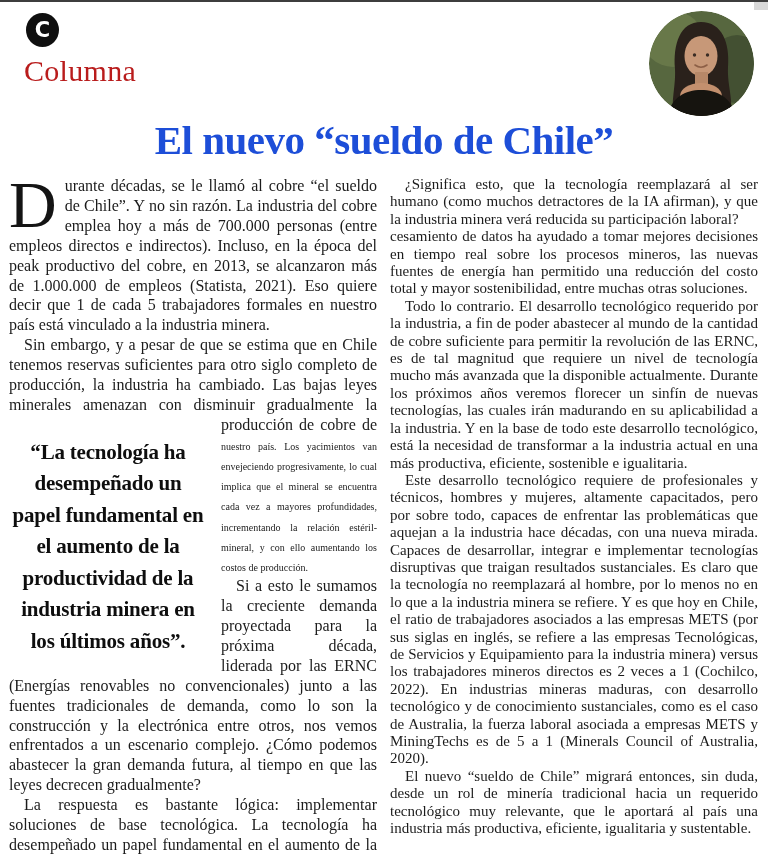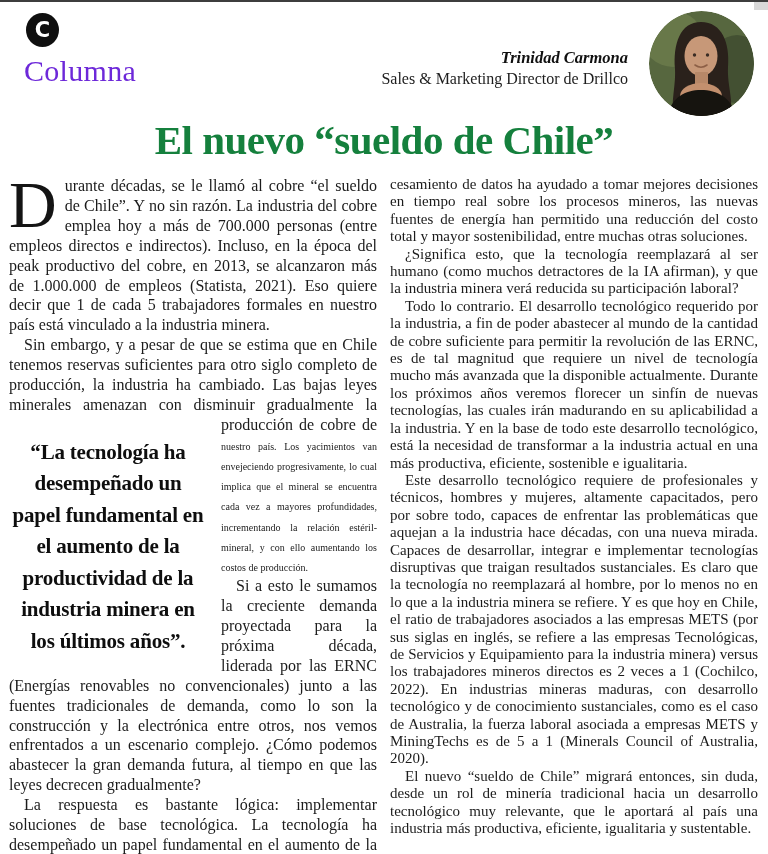--- a/index.html
+++ b/index.html
@@ -5,28 +5,28 @@
   html,body{margin:0;padding:0;background:#ffffff;}
   .page{position:relative;width:768px;height:854px;background:#ffffff;overflow:hidden;
         font-family:"Liberation Serif","DejaVu Serif",serif;color:#1b1b1b;}
   .top-rule{position:absolute;top:0;left:0;right:0;height:2px;background:#3d3d3d;}
   .corner-mark{position:absolute;top:2px;right:0;width:14px;height:8px;background:#d8d8d8;}
 
   header{position:relative;height:112px;}
   .logo{position:absolute;left:26px;top:13px;width:33px;height:34px;background:#0f0f0f;color:#ffffff;
         border-radius:50%;display:flex;align-items:center;justify-content:center;
         font-family:"DejaVu Sans","Liberation Sans",sans-serif;font-weight:bold;font-size:21px;}
-  .section{position:absolute;left:24px;top:54px;font-size:30px;color:#6d28d9;letter-spacing:.3px;}
+  .section{position:absolute;left:24px;top:54px;font-size:30px;color:#b91c1c;letter-spacing:.3px;}
   .byline{position:absolute;right:140px;top:49px;text-align:right;line-height:1.15;}
   .author{font-weight:bold;font-style:italic;font-size:16.5px;color:#101010;}
   .role{font-size:16px;margin-top:2px;color:#1d1d1d;}
   .photo{position:absolute;right:14px;top:11px;width:105px;height:105px;border-radius:50%;overflow:hidden;}
   .photo svg{display:block;}
 
-  h1{margin:4px 0 12px;text-align:center;font-size:41px;font-weight:600;letter-spacing:-.5px;color:#15803d;}
+  h1{margin:4px 0 12px;text-align:center;font-size:41px;font-weight:600;letter-spacing:-.5px;color:#1d4ed8;}
 
   .cols{display:flex;gap:13px;padding:0 10px 0 9px;align-items:flex-start;}
   .col{text-align:justify;hyphens:auto;-webkit-hyphens:auto;}
   .col-left{width:368px;flex:none;font-size:16px;line-height:19.9px;}
   .col-right{flex:1;font-size:15px;line-height:17.4px;}
   .para{margin:0;text-indent:15px;}
   .para.no-indent{text-indent:0;}
 
   .dropcap{float:left;font-size:66px;line-height:52px;padding:3px 8px 0 0;color:#141414;}
 
@@ -41,24 +41,20 @@
 <div class="page">
   <div class="top-rule"></div>
   <div class="corner-mark"></div>
 
   <header>
     <div class="logo">
       <span>C</span>
     </div>
     <div class="section">Columna</div>
 
-    <div class="byline">
-      <div class="author">Trinidad Carmona</div>
-      <div class="role">Sales &amp; Marketing Director de Drillco</div>
-    </div>
 
     <div class="photo">
       <svg width="105" height="105" viewBox="0 0 105 105" xmlns="http://www.w3.org/2000/svg">
         <defs>
             <clipPath id="pc">
               <circle cx="52.5" cy="52.5" r="52.5"></circle>
             </clipPath>
           </defs>
         <g clip-path="url(#pc)">
           <rect width="105" height="105" fill="#57673f"></rect>
@@ -92,30 +88,30 @@
       </p>
       <p class="para">
         <span>Si a esto le sumamos la creciente demanda proyectada para la próxima década, liderada por las ERNC (Energías renovables no convencionales) junto a las fuentes tradicionales de demanda, como lo son la construcción y la electrónica entre otros, nos vemos enfrentados a un escenario complejo. ¿Cómo podemos abastecer la gran demanda futura, al tiempo en que las leyes decrecen gradualmente?</span>
       </p>
       <p class="para">
         <span>La respuesta es bastante lógica: implementar soluciones de base tecnológica. La tecnología ha desempeñado un papel fundamental en el aumento de la productividad de la industria minera en los últimos años, y se ha ido desarrollando en torno a los aspectos más críticos de la operación minera, como lo son la seguridad, productividad y uso del agua, entre otros.  La automatización ha mejorado la eficiencia y seguridad, alejando a los trabajadores de la “línea de fuego”, el pro-</span>
       </p>
     </div>
 
     <div class="col col-right" lang="es">
+      <p class="para">
+        <span>¿Significa esto, que la tecnología reemplazará al ser humano (como muchos detractores de la IA afirman), y que la industria minera verá reducida su participación laboral?</span>
+      </p>
       <p class="para no-indent">
         <span>cesamiento de datos ha ayudado a tomar mejores decisiones en tiempo real sobre los procesos mineros, las nuevas fuentes de energía han permitido una reducción del costo total y mayor sostenibilidad, entre muchas otras soluciones.</span>
-      </p>
-      <p class="para">
-        <span>¿Significa esto, que la tecnología reemplazará al ser humano (como muchos detractores de la IA afirman), y que la industria minera verá reducida su participación laboral?</span>
       </p>
       <p class="para">
         <span>Todo lo contrario. El desarrollo tecnológico requerido por la industria, a fin de poder abastecer al mundo de la cantidad de cobre suficiente para permitir la revolución de las ERNC, es de tal magnitud que requiere un nivel de tecnología mucho más avanzada que la disponible actualmente. Durante los próximos años veremos florecer un sinfín de nuevas tecnologías, las cuales irán madurando en su aplicabilidad a la industria. Y en la base de todo este desarrollo tecnológico, está la necesidad de transformar a la industria actual en una más productiva, eficiente, sostenible e igualitaria.</span>
       </p>
       <p class="para">
         <span>Este desarrollo tecnológico requiere de profesionales y técnicos, hombres y mujeres, altamente capacitados, pero por sobre todo, capaces de enfrentar las problemáticas que aquejan a la industria hace décadas, con una nueva mirada. Capaces de desarrollar, integrar e implementar tecnologías disruptivas que traigan resultados sustanciales. Es claro que la tecnología no reemplazará al hombre, por lo menos no en lo que a la industria minera se refiere. Y es que hoy en Chile, el ratio de trabajadores asociados a las empresas METS (por sus siglas en inglés, se refiere a las empresas Tecnológicas, de Servicios y Equipamiento para la industria minera) versus los trabajadores mineros directos es 2 veces a 1 (Cochilco, 2022). En industrias mineras maduras, con desarrollo tecnológico y de conocimiento sustanciales, como es el caso de Australia, la fuerza laboral asociada a empresas METS y MiningTechs es de 5 a 1 (Minerals Council of Australia, 2020).</span>
       </p>
       <p class="para">
-        <span>El nuevo “sueldo de Chile” migrará entonces, sin duda, desde un rol de minería tradicional hacia un desarrollo tecnológico muy relevante, que le aportará al país una industria más productiva, eficiente, igualitaria y sustentable.</span>
+        <span>El nuevo “sueldo de Chile” migrará entonces, sin duda, desde un rol de minería tradicional hacia un requerido tecnológico muy relevante, que le aportará al país una industria más productiva, eficiente, igualitaria y sustentable.</span>
       </p>
     </div>
   </main>
 </div>
 
 </body></html>

